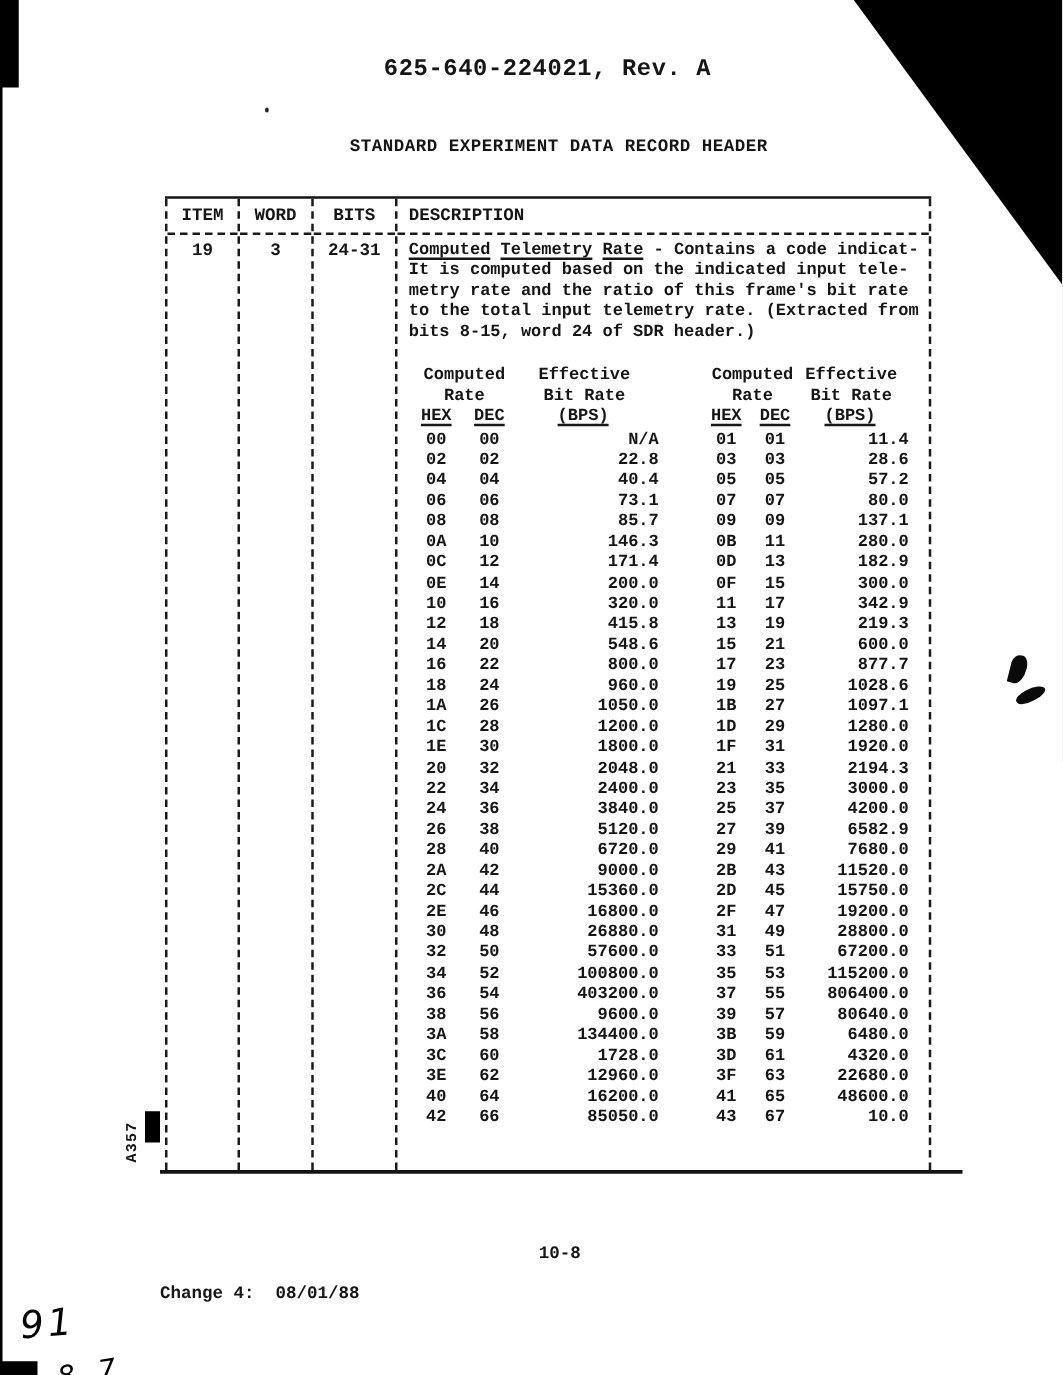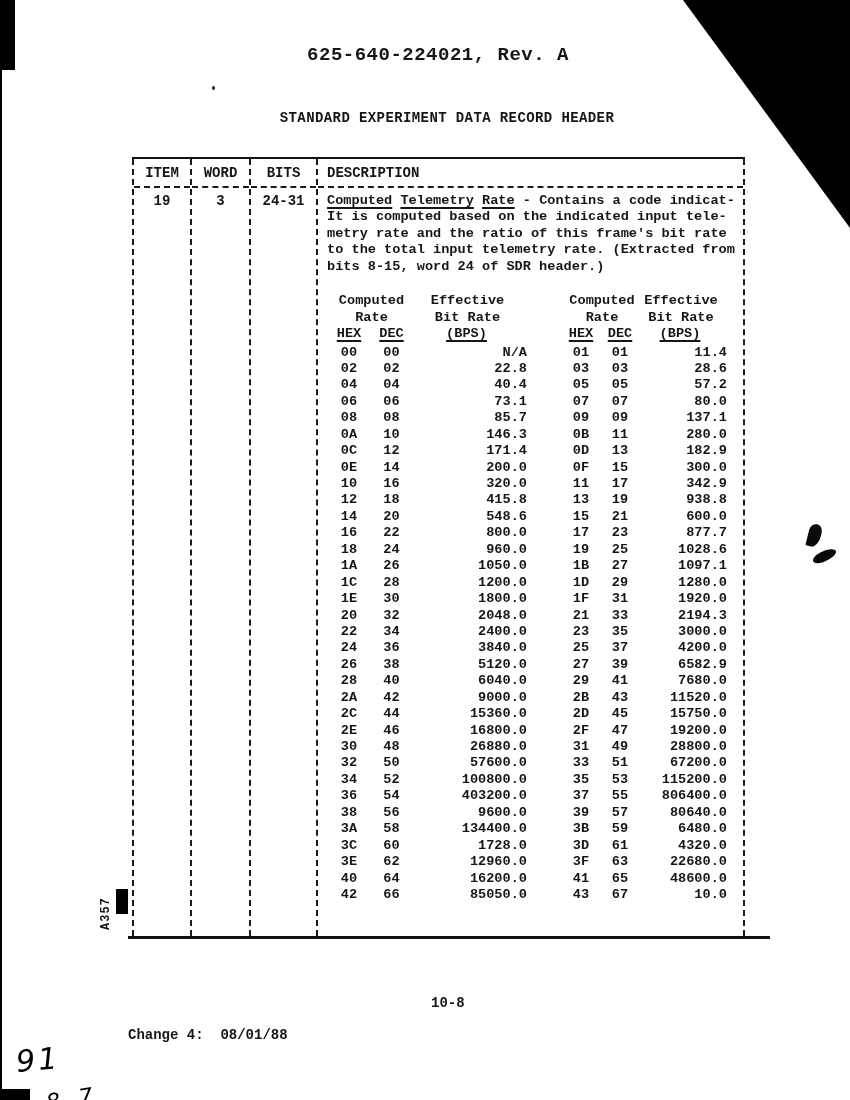--- a/index.html
+++ b/index.html
@@ -127,21 +127,21 @@
                 <div class="rrow"><span class="rc-hex">14</span><span class="rc-dec">20</span><span class="rc-bps">548.6</span></div>
                 <div class="rrow"><span class="rc-hex">16</span><span class="rc-dec">22</span><span class="rc-bps">800.0</span></div>
                 <div class="rrow"><span class="rc-hex">18</span><span class="rc-dec">24</span><span class="rc-bps">960.0</span></div>
                 <div class="rrow"><span class="rc-hex">1A</span><span class="rc-dec">26</span><span class="rc-bps">1050.0</span></div>
                 <div class="rrow"><span class="rc-hex">1C</span><span class="rc-dec">28</span><span class="rc-bps">1200.0</span></div>
                 <div class="rrow"><span class="rc-hex">1E</span><span class="rc-dec">30</span><span class="rc-bps">1800.0</span></div>
                 <div class="rrow"><span class="rc-hex">20</span><span class="rc-dec">32</span><span class="rc-bps">2048.0</span></div>
                 <div class="rrow"><span class="rc-hex">22</span><span class="rc-dec">34</span><span class="rc-bps">2400.0</span></div>
                 <div class="rrow"><span class="rc-hex">24</span><span class="rc-dec">36</span><span class="rc-bps">3840.0</span></div>
                 <div class="rrow"><span class="rc-hex">26</span><span class="rc-dec">38</span><span class="rc-bps">5120.0</span></div>
-                <div class="rrow"><span class="rc-hex">28</span><span class="rc-dec">40</span><span class="rc-bps">6040.0</span></div>
+                <div class="rrow"><span class="rc-hex">28</span><span class="rc-dec">40</span><span class="rc-bps">6720.0</span></div>
                 <div class="rrow"><span class="rc-hex">2A</span><span class="rc-dec">42</span><span class="rc-bps">9000.0</span></div>
                 <div class="rrow"><span class="rc-hex">2C</span><span class="rc-dec">44</span><span class="rc-bps">15360.0</span></div>
                 <div class="rrow"><span class="rc-hex">2E</span><span class="rc-dec">46</span><span class="rc-bps">16800.0</span></div>
                 <div class="rrow"><span class="rc-hex">30</span><span class="rc-dec">48</span><span class="rc-bps">26880.0</span></div>
                 <div class="rrow"><span class="rc-hex">32</span><span class="rc-dec">50</span><span class="rc-bps">57600.0</span></div>
                 <div class="rrow"><span class="rc-hex">34</span><span class="rc-dec">52</span><span class="rc-bps">100800.0</span></div>
                 <div class="rrow"><span class="rc-hex">36</span><span class="rc-dec">54</span><span class="rc-bps">403200.0</span></div>
                 <div class="rrow"><span class="rc-hex">38</span><span class="rc-dec">56</span><span class="rc-bps">9600.0</span></div>
                 <div class="rrow"><span class="rc-hex">3A</span><span class="rc-dec">58</span><span class="rc-bps">134400.0</span></div>
                 <div class="rrow"><span class="rc-hex">3C</span><span class="rc-dec">60</span><span class="rc-bps">1728.0</span></div>
@@ -157,21 +157,21 @@
             <div class="rrows">
                 <div class="rrow"><span class="rc-hex">01</span><span class="rc-dec">01</span><span class="rc-bps">11.4</span></div>
                 <div class="rrow"><span class="rc-hex">03</span><span class="rc-dec">03</span><span class="rc-bps">28.6</span></div>
                 <div class="rrow"><span class="rc-hex">05</span><span class="rc-dec">05</span><span class="rc-bps">57.2</span></div>
                 <div class="rrow"><span class="rc-hex">07</span><span class="rc-dec">07</span><span class="rc-bps">80.0</span></div>
                 <div class="rrow"><span class="rc-hex">09</span><span class="rc-dec">09</span><span class="rc-bps">137.1</span></div>
                 <div class="rrow"><span class="rc-hex">0B</span><span class="rc-dec">11</span><span class="rc-bps">280.0</span></div>
                 <div class="rrow"><span class="rc-hex">0D</span><span class="rc-dec">13</span><span class="rc-bps">182.9</span></div>
                 <div class="rrow"><span class="rc-hex">0F</span><span class="rc-dec">15</span><span class="rc-bps">300.0</span></div>
                 <div class="rrow"><span class="rc-hex">11</span><span class="rc-dec">17</span><span class="rc-bps">342.9</span></div>
-                <div class="rrow"><span class="rc-hex">13</span><span class="rc-dec">19</span><span class="rc-bps">938.8</span></div>
+                <div class="rrow"><span class="rc-hex">13</span><span class="rc-dec">19</span><span class="rc-bps">219.3</span></div>
                 <div class="rrow"><span class="rc-hex">15</span><span class="rc-dec">21</span><span class="rc-bps">600.0</span></div>
                 <div class="rrow"><span class="rc-hex">17</span><span class="rc-dec">23</span><span class="rc-bps">877.7</span></div>
                 <div class="rrow"><span class="rc-hex">19</span><span class="rc-dec">25</span><span class="rc-bps">1028.6</span></div>
                 <div class="rrow"><span class="rc-hex">1B</span><span class="rc-dec">27</span><span class="rc-bps">1097.1</span></div>
                 <div class="rrow"><span class="rc-hex">1D</span><span class="rc-dec">29</span><span class="rc-bps">1280.0</span></div>
                 <div class="rrow"><span class="rc-hex">1F</span><span class="rc-dec">31</span><span class="rc-bps">1920.0</span></div>
                 <div class="rrow"><span class="rc-hex">21</span><span class="rc-dec">33</span><span class="rc-bps">2194.3</span></div>
                 <div class="rrow"><span class="rc-hex">23</span><span class="rc-dec">35</span><span class="rc-bps">3000.0</span></div>
                 <div class="rrow"><span class="rc-hex">25</span><span class="rc-dec">37</span><span class="rc-bps">4200.0</span></div>
                 <div class="rrow"><span class="rc-hex">27</span><span class="rc-dec">39</span><span class="rc-bps">6582.9</span></div>

